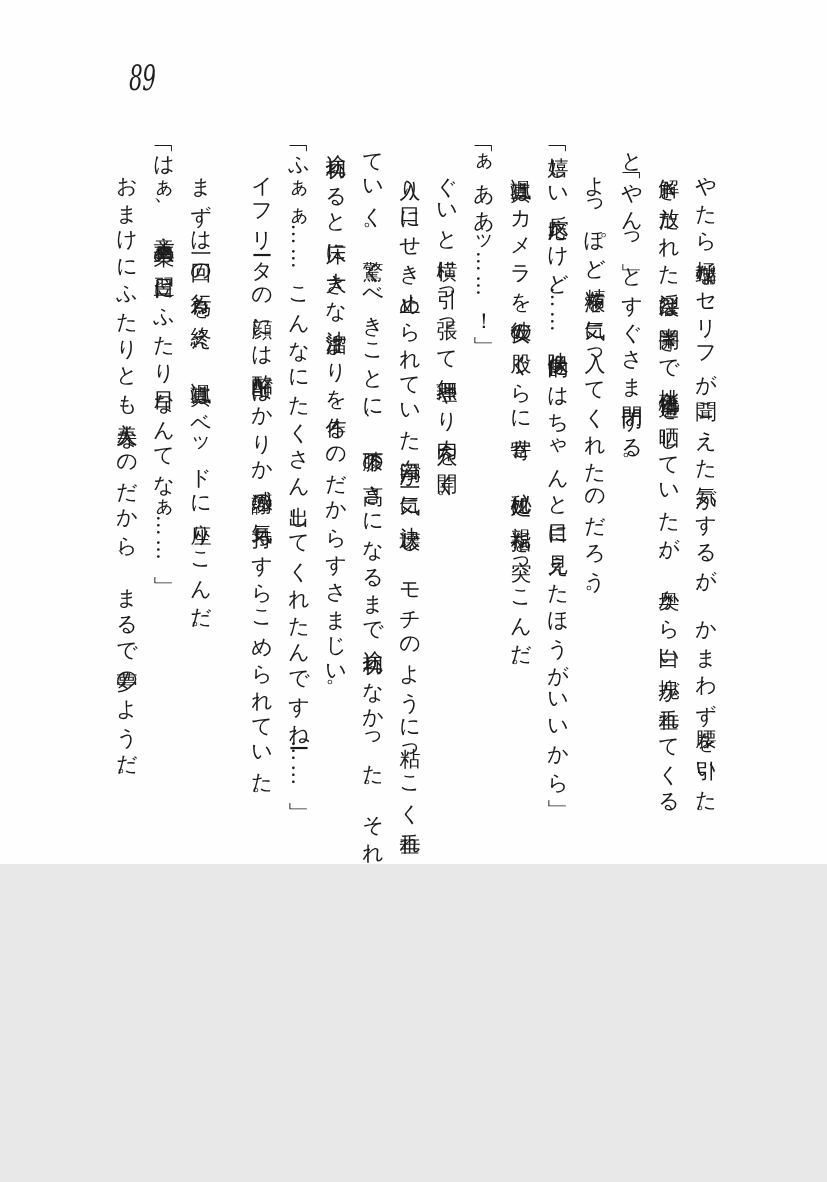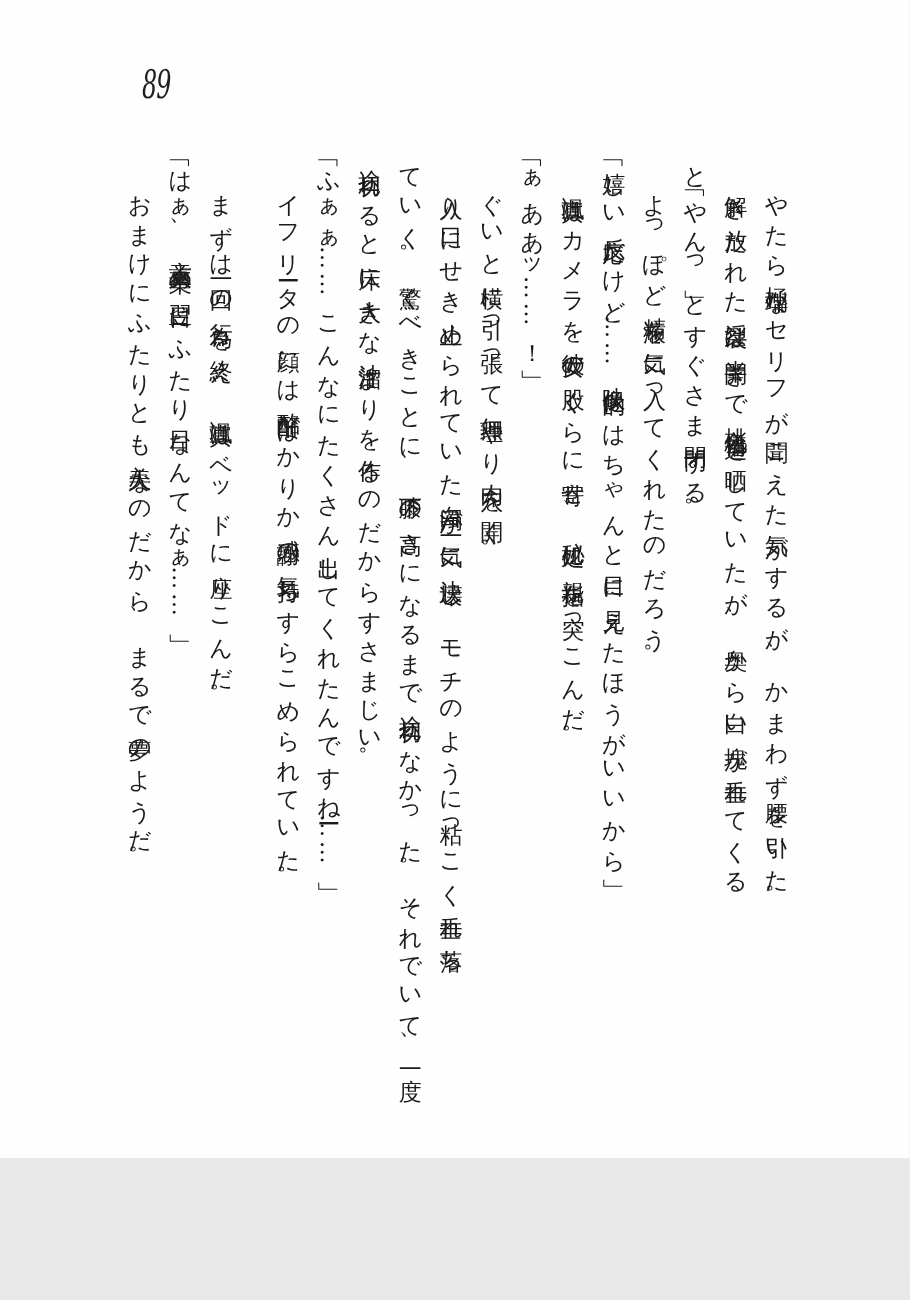--- a/index.html
+++ b/index.html
@@ -3,21 +3,21 @@
 <meta charset="utf-8">
 <style>
   html, body {
     margin: 0;
     padding: 0;
     background: #e8e8e8;
   }
   .page {
     position: relative;
     width: 827px;
-    height: 1053px;
+    height: 864px;
     background: #fefefe;
     overflow: hidden;
     font-family: "DejaVu Serif", "Liberation Serif", serif;
   }
   .page-number {
     position: absolute;
     top: 60px;
     left: 129px;
     font-size: 36px;
     font-style: italic;

